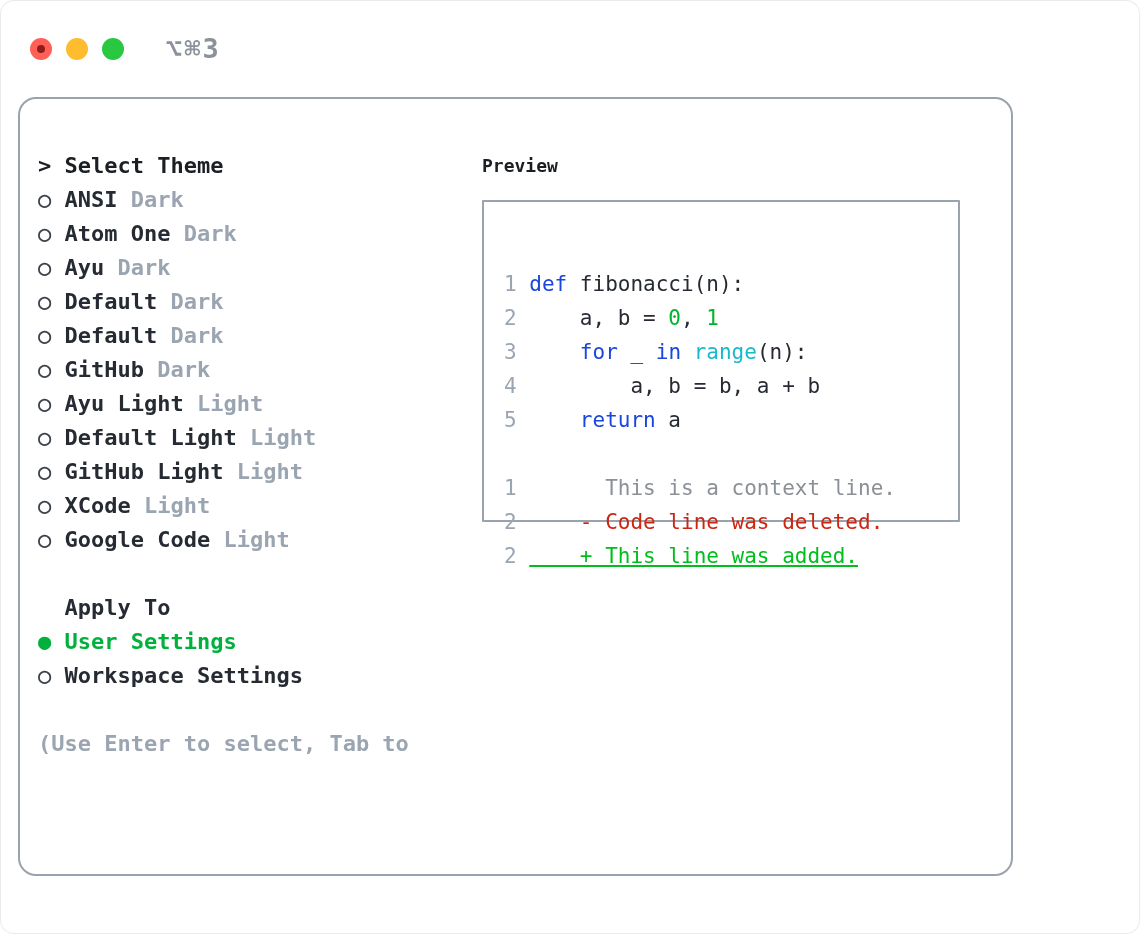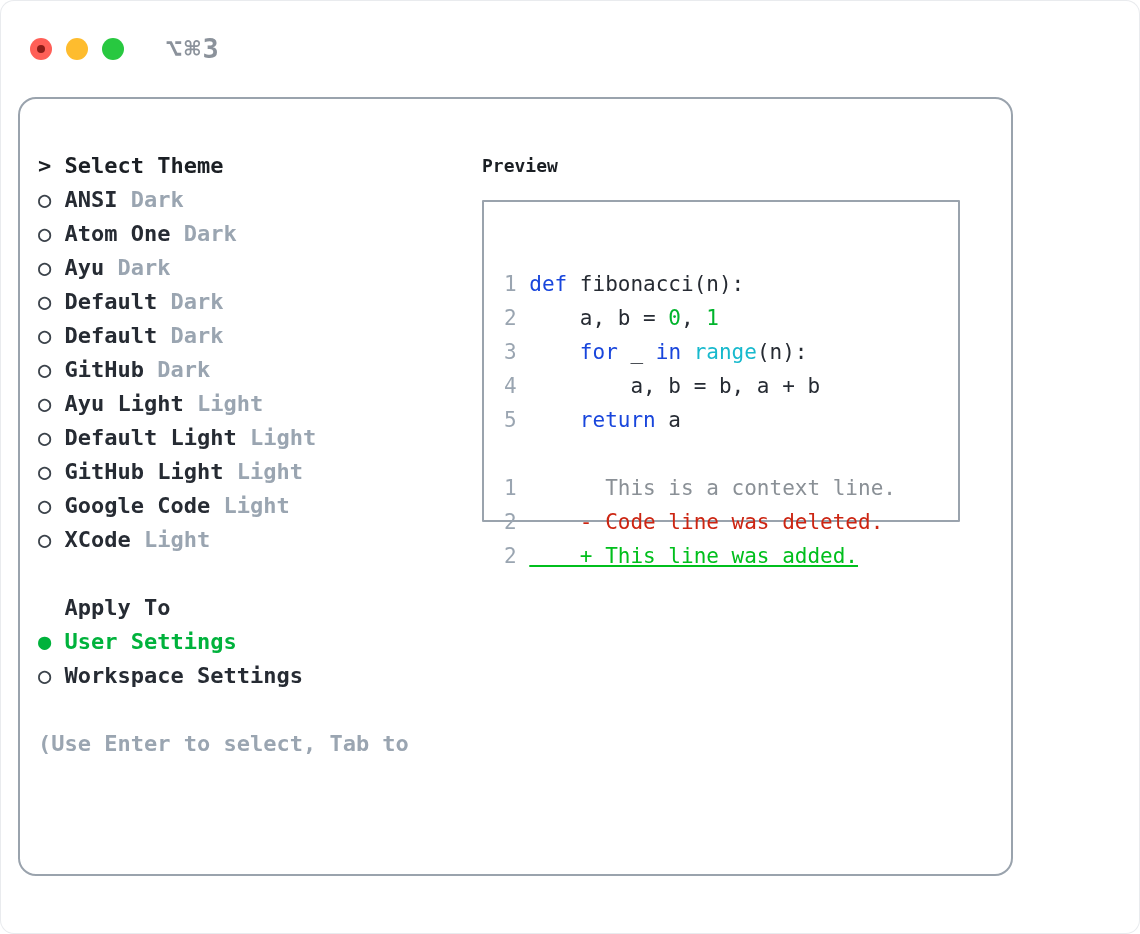--- a/index.html
+++ b/index.html
@@ -139,22 +139,22 @@
       <div>
           <div class="row"><span class="radio-cell">○</span><span class="opt-name">ANSI</span><span class="variant">Dark</span></div>
           <div class="row"><span class="radio-cell">○</span><span class="opt-name">Atom One</span><span class="variant">Dark</span></div>
           <div class="row"><span class="radio-cell">○</span><span class="opt-name">Ayu</span><span class="variant">Dark</span></div>
           <div class="row"><span class="radio-cell">○</span><span class="opt-name">Default</span><span class="variant">Dark</span></div>
           <div class="row"><span class="radio-cell">○</span><span class="opt-name">Default</span><span class="variant">Dark</span></div>
           <div class="row"><span class="radio-cell">○</span><span class="opt-name">GitHub</span><span class="variant">Dark</span></div>
           <div class="row"><span class="radio-cell">○</span><span class="opt-name">Ayu Light</span><span class="variant">Light</span></div>
           <div class="row"><span class="radio-cell">○</span><span class="opt-name">Default Light</span><span class="variant">Light</span></div>
           <div class="row"><span class="radio-cell">○</span><span class="opt-name">GitHub Light</span><span class="variant">Light</span></div>
+          <div class="row"><span class="radio-cell">○</span><span class="opt-name">XCode</span><span class="variant">Light</span></div>
           <div class="row"><span class="radio-cell">○</span><span class="opt-name">Google Code</span><span class="variant">Light</span></div>
-          <div class="row"><span class="radio-cell">○</span><span class="opt-name">XCode</span><span class="variant">Light</span></div>
         </div>
 
       <div class="spacer"></div>
 
       <div class="row"><span class="prefix-cell"> </span><span>Apply To</span></div>
 
       <div>
           <div class="row"><span class="radio-cell selected">●</span><span class="opt-name selected">User Settings</span></div>
           <div class="row"><span class="radio-cell">○</span><span class="opt-name">Workspace Settings</span></div>
         </div>

